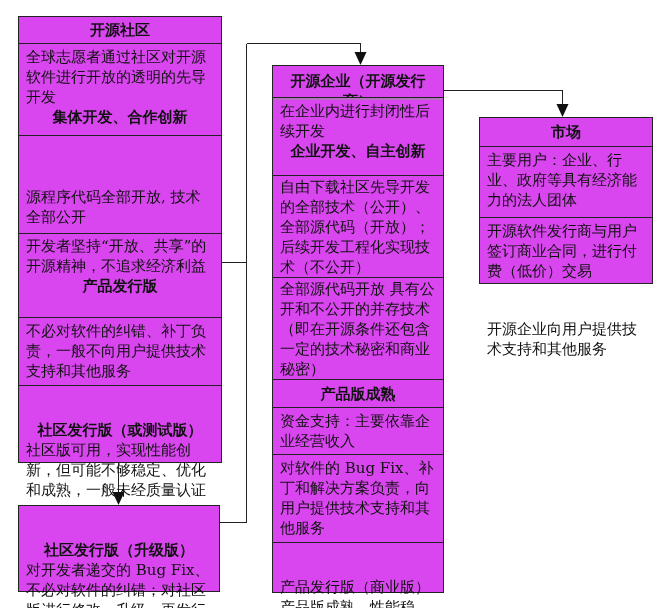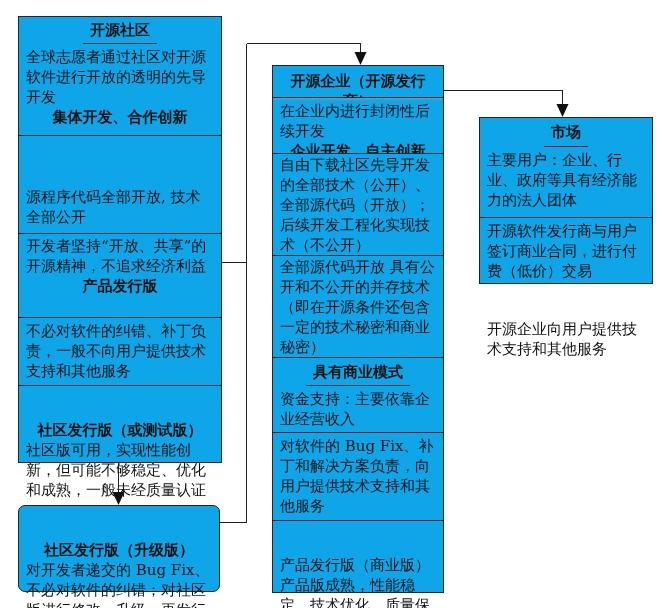--- a/index.html
+++ b/index.html
@@ -2,22 +2,22 @@
 <html><head>
 <meta charset="utf-8">
 <style>
   html,body{margin:0;padding:0;background:#ffffff;}
   #canvas{
     position:relative;width:662px;height:608px;background:#ffffff;
     font-family:"DejaVu Serif","Liberation Serif",serif;
     color:#111111;overflow:hidden;
   }
   .box{
-    position:absolute;background:#0ea5e9;border:1.5px solid #222222;
-    box-sizing:border-box;display:flex;flex-direction:column;align-items:center;
+    position:absolute;background:#d946ef;border:1.5px solid #222222;
+    box-sizing:border-box;display:flex;flex-direction:column;
   }
   .cell{
     box-sizing:border-box;border-bottom:1px solid #222222;
     padding:3px 7px 1px 7px;font-size:15px;line-height:20px;
     overflow:hidden;flex:0 0 auto;text-align:left;
   }
   .cell:last-child{border-bottom:none;margin-top:32px;}
   .hdr{font-weight:bold;text-align:center;}
   .tagline{font-weight:bold;text-align:center;}
   .btitle{font-weight:bold;text-align:center;}
@@ -42,36 +42,36 @@
       <div>开发者坚持“开放、共享”的开源精神，不追求经济利益</div>
       <div class="tagline">产品发行版</div>
     </div>
     <div class="cell" style="height:68px;">不必对软件的纠错、补丁负责，一般不向用户提供技术支持和其他服务</div>
     <div class="cell" style="height:85px;padding-top:2px;">
       <div class="btitle">社区发行版（或测试版）</div>
       <div>社区版可用，实现性能创新，但可能不够稳定、优化和成熟，一般未经质量认证</div>
     </div>
   </div>
 
-  <div class="box" style="left:18px;top:505px;width:202px;height:87px;border-radius:7px;">
+  <div class="box" style="left:18px;top:505px;width:202px;height:87px;">
     <div class="cell" style="height:100%;padding-top:2px;">
       <div class="btitle">社区发行版（升级版）</div>
       <div>对开发者递交的 Bug Fix、不必对软件的纠错；对社区版进行修改、升级、再发行</div>
     </div>
   </div>
 
   <div class="box" style="left:272px;top:65px;width:172px;height:528px;">
     <div class="cell hdr dbl" style="height:32px;padding-top:5px;">开源企业（开源发行商）</div>
-    <div class="cell" style="height:56px;">
+    <div class="cell" style="height:78px;">
       <div>在企业内进行封闭性后续开发</div>
       <div class="tagline">企业开发、自主创新</div>
     </div>
     <div class="cell" style="height:102px;padding-top:1px;">自由下载社区先导开发的全部技术（公开）、全部源代码（开放）；后续开发工程化实现技术（不公开）</div>
     <div class="cell" style="height:102px;padding-top:1px;">全部源代码开放 具有公开和不公开的并存技术（即在开源条件还包含一定的技术秘密和商业秘密）</div>
-    <div class="cell tagline" style="height:28px;padding-top:4px;">具有商业模式</div>
+    <div class="cell tagline" style="height:28px;padding-top:4px;">产品版成熟</div>
     <div class="cell" style="height:47px;">资金支持：主要依靠企业经营收入</div>
     <div class="cell" style="height:88px;">对软件的 Bug Fix、补丁和解决方案负责，向用户提供技术支持和其他服务</div>
     <div class="cell" style="height:63px;padding-top:2px;">产品发行版（商业版）产品版成熟，性能稳定，技术优化，质量保障</div>
   </div>
 
   <div class="box" style="left:479px;top:117px;width:174px;height:167px;">
     <div class="cell hdr" style="height:29px;padding-top:4px;">市场</div>
     <div class="cell" style="height:71px;">主要用户：企业、行业、政府等具有经济能力的法人团体</div>
     <div class="cell" style="height:66px;">开源软件发行商与用户签订商业合同，进行付费（低价）交易</div>
     <div class="cell" style="height:59px;">开源企业向用户提供技术支持和其他服务</div>

